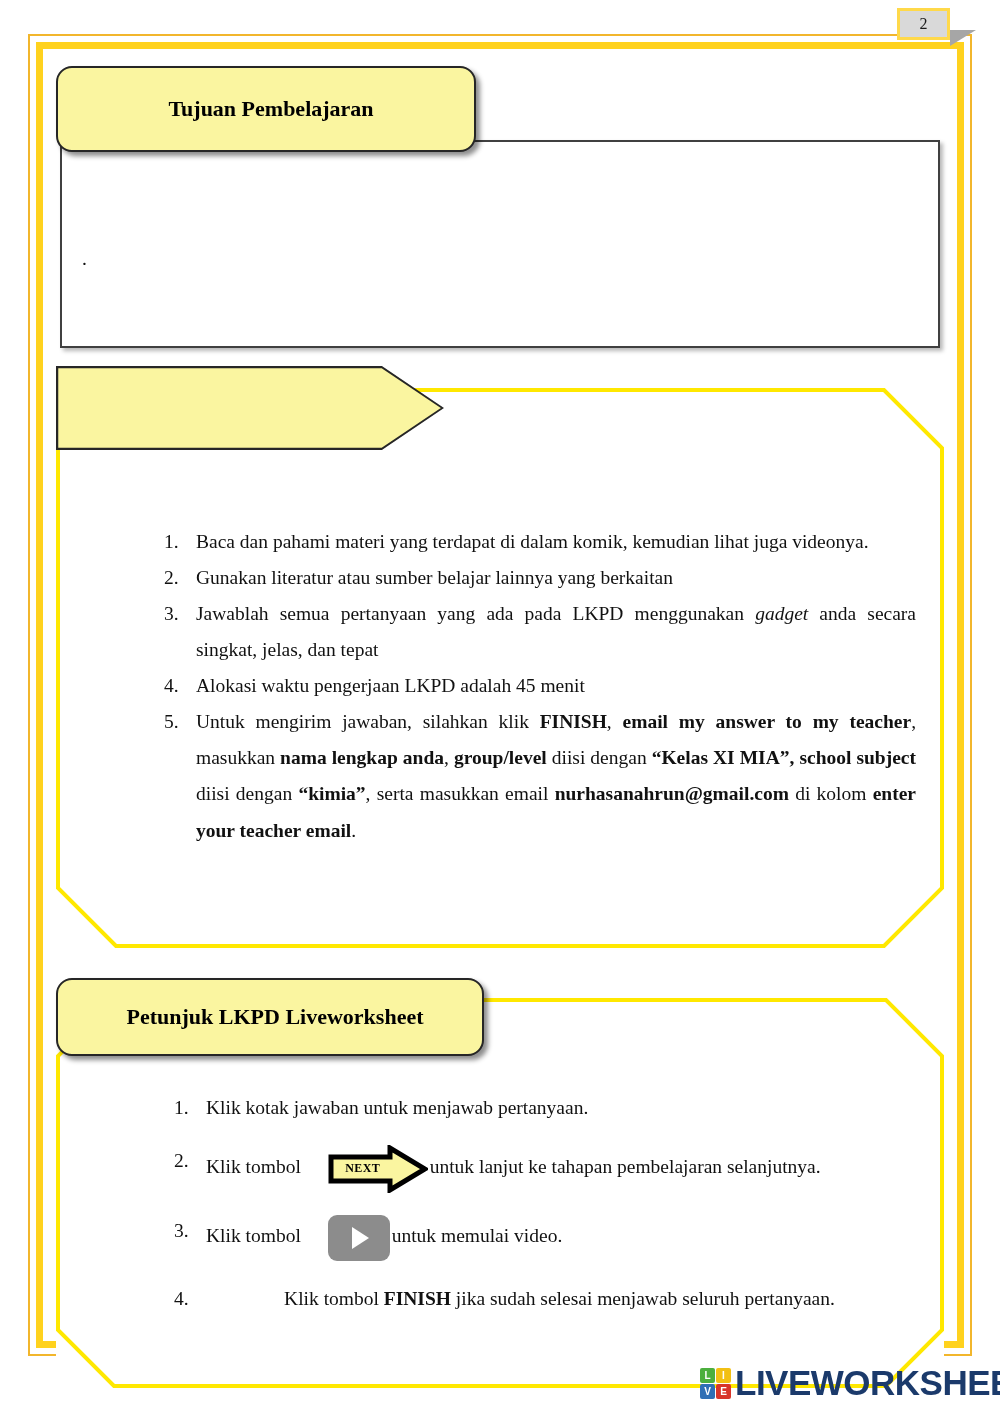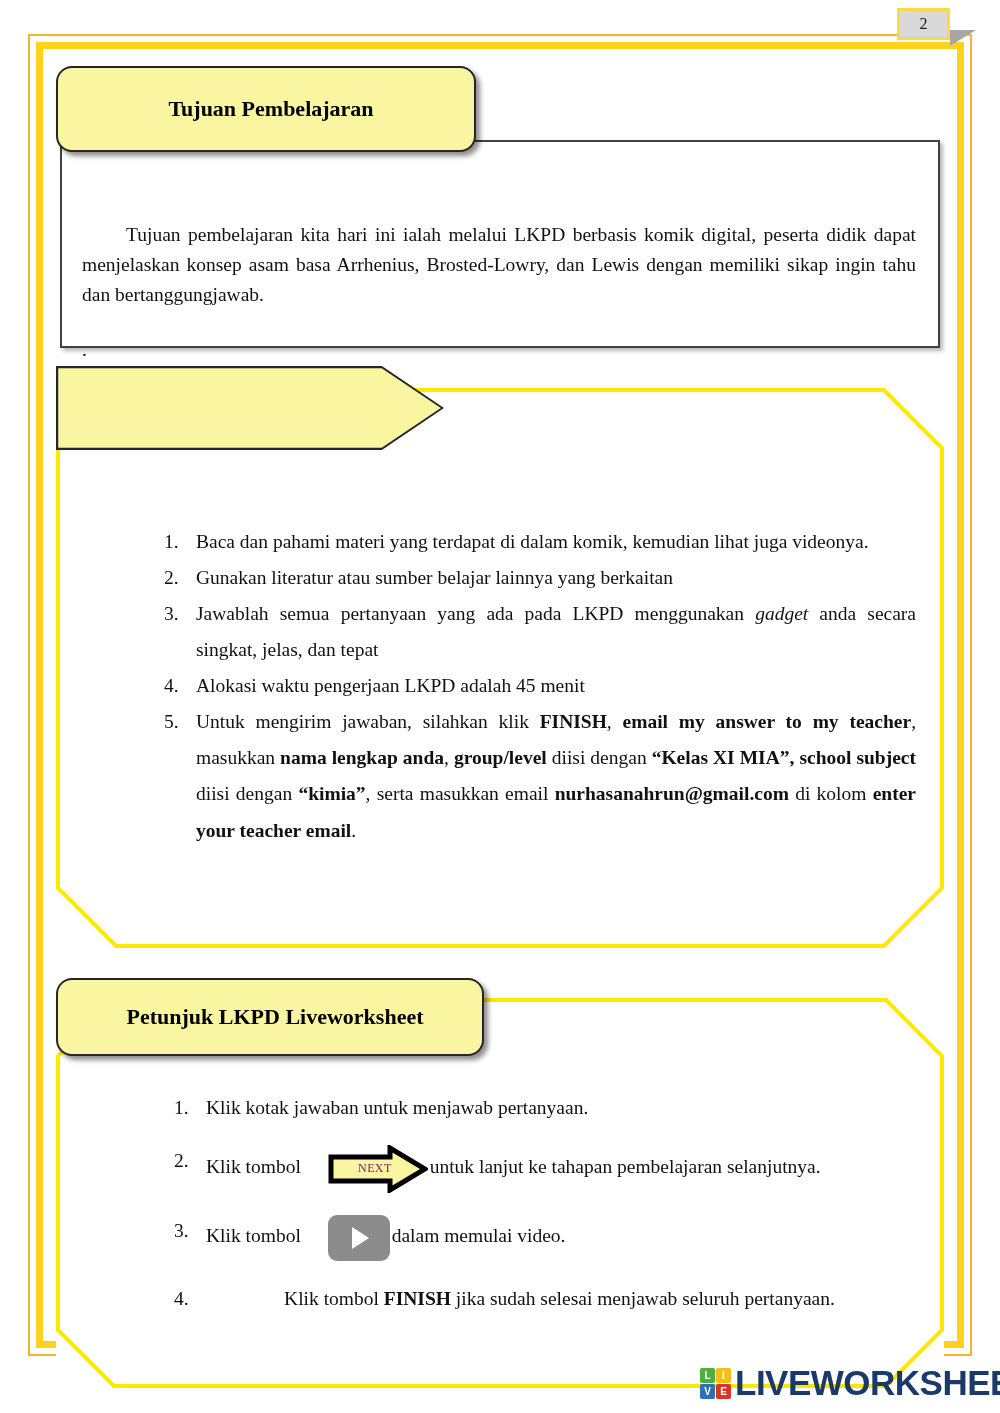--- a/index.html
+++ b/index.html
@@ -208,25 +208,25 @@
     position: relative;
     margin: 0 2px 0 22px;
   }
   .next-arrow svg { display: block; }
   .next-arrow .next-text {
     position: absolute;
     left: 6px;
     top: 50%;
     transform: translateY(-50%);
     width: 58px;
-    text-align: right;
+    text-align: center;
     font-size: 12px;
-    font-weight: normal;
+    font-weight: bold;
     letter-spacing: 0.4px;
-    color: #701a75;
+    color: #000000;
   }
 
   
   .play-btn {
     display: inline-block;
     vertical-align: middle;
     width: 62px;
     height: 46px;
     background: #8c8c8c;
     border-radius: 9px;
@@ -294,21 +294,20 @@
 <div id="frame-inner"></div>
 
 <div id="content">
 
   <div class="banner-rounded" style="left:4px; top:8px; width:420px; height:86px;">
     <div class="banner-label">Tujuan Pembelajaran</div>
   </div>
 
   <div class="box box-rect" style="left:8px; top:82px; width:880px; height:208px;">
     <div class="box-body" style="padding:78px 22px 0 20px;">
-      <p class="para">Tujuan pembelajaran kita hari ini ialah melalui LKPD berbasis komik digital, peserta didik dapat menjelaskan konsep asam basa Arrhenius, Brosted-Lowry, dan Lewis dengan memiliki sikap ingin tahu dan bertanggungjawab.</p>
       <p class="dot-line">.</p>
     </div>
   </div>
 
   <div class="banner-arrow" style="left:4px; top:308px; width:388px; height:84px;">
     <svg class="banner-arrow-outline" viewBox="0 0 388 84" preserveAspectRatio="none">
       <polygon points="1,1 326,1 387,42 326,83 1,83" fill="none" stroke="#262626" stroke-width="2.5"></polygon>
     </svg>
   </div>
 
@@ -346,21 +345,21 @@
           <span>Klik kotak jawaban untuk menjawab pertanyaan.</span>
         </li>
 
         <li>
           <span>Klik tombol </span><span class="next-arrow"><svg width="100" height="48" viewBox="0 0 100 48">
                 <polygon points="3,12 62,12 62,3 97,24 62,45 62,36 3,36" fill="#FAF5A0" stroke="#000000" stroke-width="5" stroke-linejoin="miter"></polygon>
               </svg><span class="next-text">NEXT</span></span><span>untuk lanjut ke tahapan pembelajaran selanjutnya.</span>
         </li>
 
         <li>
-          <span>Klik tombol </span><span class="play-btn"></span><span>dalam memulai video.</span>
+          <span>Klik tombol </span><span class="play-btn"></span><span>untuk memulai video.</span>
         </li>
 
         <li>
           <span>Klik tombol </span><span class="bd">FINISH</span><span> jika sudah selesai menjawab seluruh pertanyaan.</span>
         </li>
 
       </ol>
     </div>
   </div>
 

